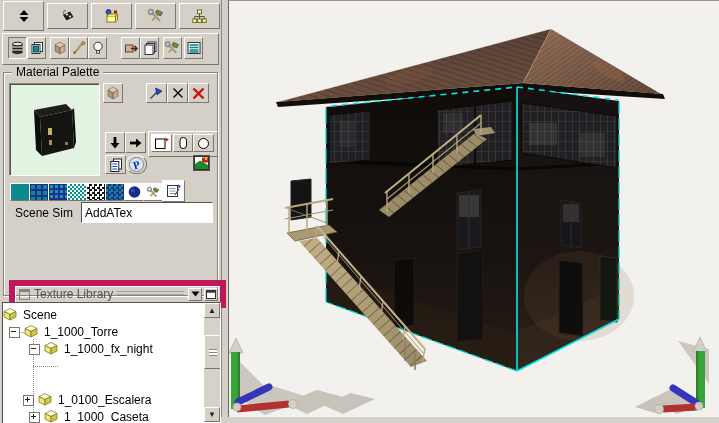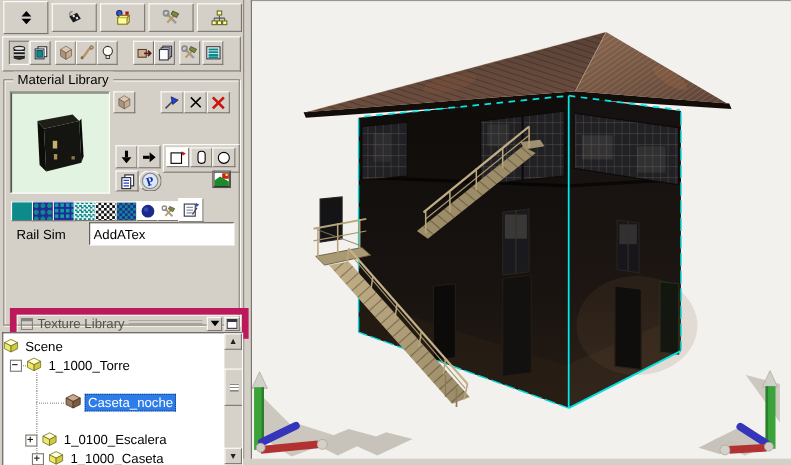--- a/index.html
+++ b/index.html
@@ -205,21 +205,21 @@
               <line x1="3.5" y1="7.5" x2="12.5" y2="7.5"></line>
               <line x1="3.5" y1="10" x2="12.5" y2="10"></line>
               <line x1="3.5" y1="12" x2="12.5" y2="12"></line>
             </g>
           </svg>
         </span>
       </button>
   </div>
 
   <div id="mat-group">
-    <span id="mat-title">Material Library</span>
+    <span id="mat-title">Material Palette</span>
 
     <div id="mat-preview" class="b-sunk">
       <svg width="87" height="89" viewBox="0 0 87 89">
         <polygon points="24,26 56,20 62,26 30,33" fill="#1e1e16"></polygon>
         <polygon points="24,26 30,33 32,72 26,66" fill="#0c0c08"></polygon>
         <polygon points="30,33 62,26 64,64 32,72" fill="#141410"></polygon>
         <polygon points="62,26 64,64 66,58 64,24" fill="#090906"></polygon>
         <rect x="38" y="44" width="4" height="7" fill="#c8b070"></rect>
         <rect x="39" y="56" width="3" height="5" fill="#a89050"></rect>
         <rect x="55" y="58" width="3" height="3" fill="#8a7a40"></rect>
@@ -365,21 +365,21 @@
               <line x1="4.5" y1="5.5" x2="10.5" y2="5.5"></line>
               <line x1="4.5" y1="8" x2="10.5" y2="8"></line>
               <line x1="4.5" y1="10.5" x2="10.5" y2="10.5"></line>
             </g>
             <polygon points="13,1.5 16,3 13.5,5.5" fill="#2343cc"></polygon>
             <line x1="10" y1="12" x2="14" y2="6" stroke="#444" stroke-width="1.2"></line>
           </svg>
         </span>
       </div>
 
-    <span id="railsim-label">Rail Sim</span>
+    <span id="railsim-label">Scene Sim</span>
     <input id="railsim-field" type="text" value="AddATex" style="">
 
     <div id="texlib-bar">
       <span id="texlib-collapse"></span>
       <span id="texlib-title">Texture Library</span>
       <span id="texlib-fill"></span>
       <button class="texlib-btn b-up">
           <span class="icon">
             <svg width="9" height="8" viewBox="0 0 9 8">
               <polygon points="0.5,1.5 8.5,1.5 4.5,6.5" fill="#000"></polygon>
@@ -414,29 +414,30 @@
     <div class="trow" style="top:21px;padding-left:6px">
       <span class="texp"></span>
       <span class="tcube"><svg width="14" height="14" viewBox="0 0 14 14">
             <polygon points="1,4.5 7,1.5 13,4.5 7,7.5" fill="#ffffd2" stroke="#6a6a2a" stroke-width="0.7"></polygon>
             <polygon points="1,4.5 7,7.5 7,13 1,10" fill="#efe969" stroke="#6a6a2a" stroke-width="0.7"></polygon>
             <polygon points="7,7.5 13,4.5 13,10 7,13" fill="#cfc93f" stroke="#6a6a2a" stroke-width="0.7"></polygon>
           </svg></span>
       <span class="tlabel">1_1000_Torre</span>
     </div>
 
-
-    <div class="trow" style="top:55px;padding-left:56px">
-      <span class="tcube" style="margin-left:0"><svg width="15" height="15" viewBox="0 0 14 14">
-            <polygon points="1,4.5 7,1.5 13,4.5 7,7.5" fill="#c8a888" stroke="#4a3424" stroke-width="0.7"></polygon>
-            <polygon points="1,4.5 7,7.5 7,13 1,10" fill="#9a7a5c" stroke="#4a3424" stroke-width="0.7"></polygon>
-            <polygon points="7,7.5 13,4.5 13,10 7,13" fill="#7c5c40" stroke="#4a3424" stroke-width="0.7"></polygon>
+    <div class="trow" style="top:38px;padding-left:26px">
+      <span class="texp"></span>
+      <span class="tcube"><svg width="14" height="14" viewBox="0 0 14 14">
+            <polygon points="1,4.5 7,1.5 13,4.5 7,7.5" fill="#ffffd2" stroke="#6a6a2a" stroke-width="0.7"></polygon>
+            <polygon points="1,4.5 7,7.5 7,13 1,10" fill="#efe969" stroke="#6a6a2a" stroke-width="0.7"></polygon>
+            <polygon points="7,7.5 13,4.5 13,10 7,13" fill="#cfc93f" stroke="#6a6a2a" stroke-width="0.7"></polygon>
           </svg></span>
-      <span class="tlabel sel">Caseta_noche</span>
-    </div>
+      <span class="tlabel">1_1000_fx_night</span>
+    </div>
+
 
 
     <div class="trow" style="top:89px;padding-left:20px">
       <span class="texp plus"></span>
       <span class="tcube"><svg width="14" height="14" viewBox="0 0 14 14">
             <polygon points="1,4.5 7,1.5 13,4.5 7,7.5" fill="#ffffd2" stroke="#6a6a2a" stroke-width="0.7"></polygon>
             <polygon points="1,4.5 7,7.5 7,13 1,10" fill="#efe969" stroke="#6a6a2a" stroke-width="0.7"></polygon>
             <polygon points="7,7.5 13,4.5 13,10 7,13" fill="#cfc93f" stroke="#6a6a2a" stroke-width="0.7"></polygon>
           </svg></span>
       <span class="tlabel">1_0100_Escalera</span>

